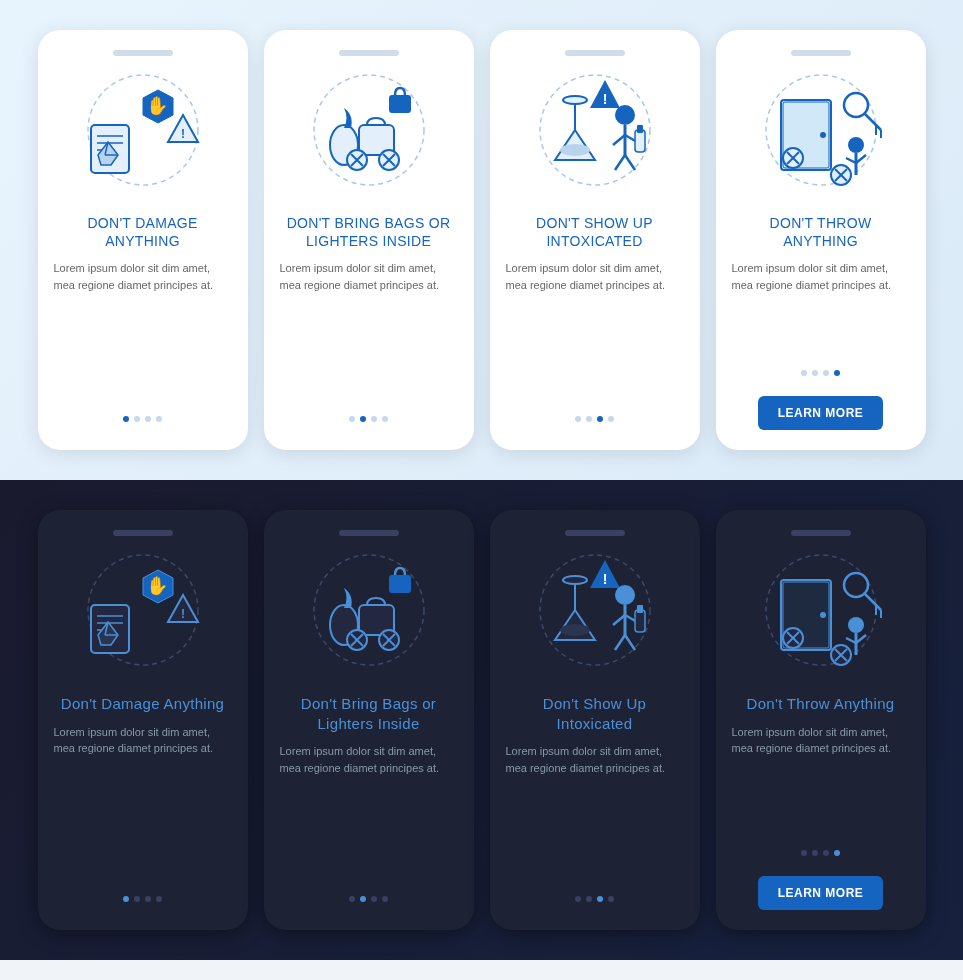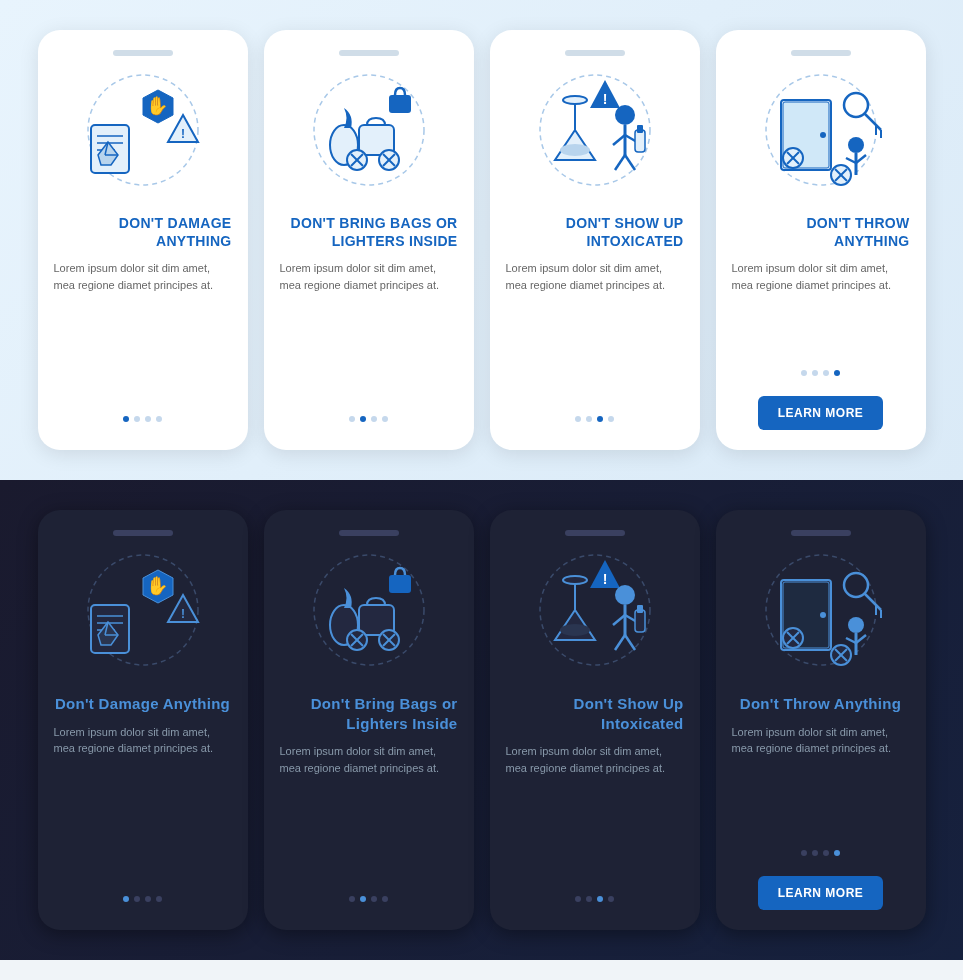--- a/index.html
+++ b/index.html
@@ -58,23 +58,23 @@
 
     .illustration {
       width: 140px;
       height: 130px;
       margin-bottom: 14px;
       position: relative;
       flex-shrink: 0;
     }
 
     .card-title {
-      font-weight: 700;
+      font-weight: 400;
       font-size: 14px;
-      text-align: right;
+      text-align: center;
       line-height: 1.3;
       margin-bottom: 10px;
       text-transform: uppercase;
       letter-spacing: 0.3px;
     }
 
     .light-card .card-title { color: #1565c0; }
     .dark-card .card-title { color: #4a90d9; text-transform: none; font-size: 15px; }
 
     .card-body {

